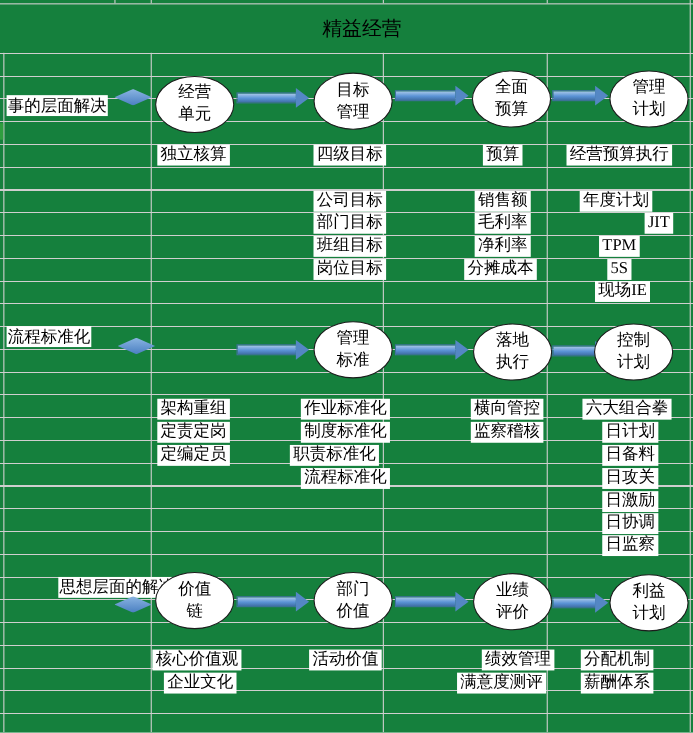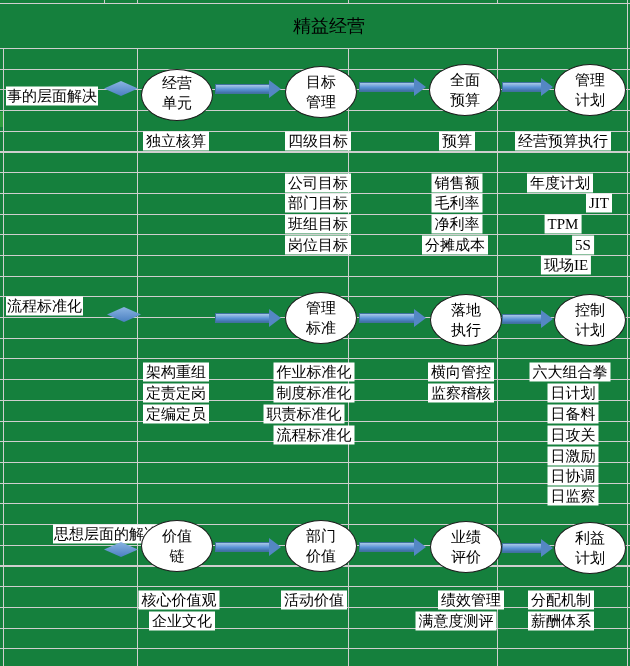--- a/index.html
+++ b/index.html
@@ -103,21 +103,21 @@
       <div class="head"></div>
     </div>
   <div class="node" style="left:466px;top:320px;">
     <span>落地</span>
     <span>执行</span>
   </div>
   <div class="arrow" style="left:502px;width:51px;top:319px;">
       <div class="shaft"></div>
       <div class="head"></div>
     </div>
-  <div class="node" style="left:590px;top:320px;">
+  <div class="node" style="left:576px;top:320px;">
     <span>控制</span>
     <span>计划</span>
   </div>
 
   <div class="node" style="left:177px;top:546px;">
     <span>价值</span>
     <span>链</span>
   </div>
   <div class="arrow" style="left:215px;width:66px;top:547px;">
       <div class="shaft"></div>
@@ -152,21 +152,21 @@
   <div class="cell" style="left:457px;top:183px;">销售额</div>
   <div class="cell" style="left:560px;top:183px;">年度计划</div>
   <div class="cell" style="left:318px;top:203px;">部门目标</div>
   <div class="cell" style="left:457px;top:203px;">毛利率</div>
   <div class="cell" style="left:563px;top:203px;margin-left:36px;">JIT</div>
   <div class="cell" style="left:318px;top:224px;">班组目标</div>
   <div class="cell" style="left:457px;top:224px;">净利率</div>
   <div class="cell" style="left:563px;top:224px;">TPM</div>
   <div class="cell" style="left:318px;top:245px;">岗位目标</div>
   <div class="cell" style="left:455px;top:245px;">分摊成本</div>
-  <div class="cell" style="left:563px;top:245px;margin-left:20px;">5S</div>
+  <div class="cell" style="left:563px;top:245px;">5S</div>
   <div class="cell" style="left:566px;top:265px;">现场IE</div>
 
   <div class="cell" style="left:176px;top:372px;">架构重组</div>
   <div class="cell" style="left:314px;top:372px;">作业标准化</div>
   <div class="cell" style="left:461px;top:372px;">横向管控</div>
   <div class="cell" style="left:570px;top:372px;">六大组合拳</div>
   <div class="cell" style="left:176px;top:393px;">定责定岗</div>
   <div class="cell" style="left:314px;top:393px;">制度标准化</div>
   <div class="cell" style="left:461px;top:393px;">监察稽核</div>
   <div class="cell" style="left:573px;top:393px;">日计划</div>

